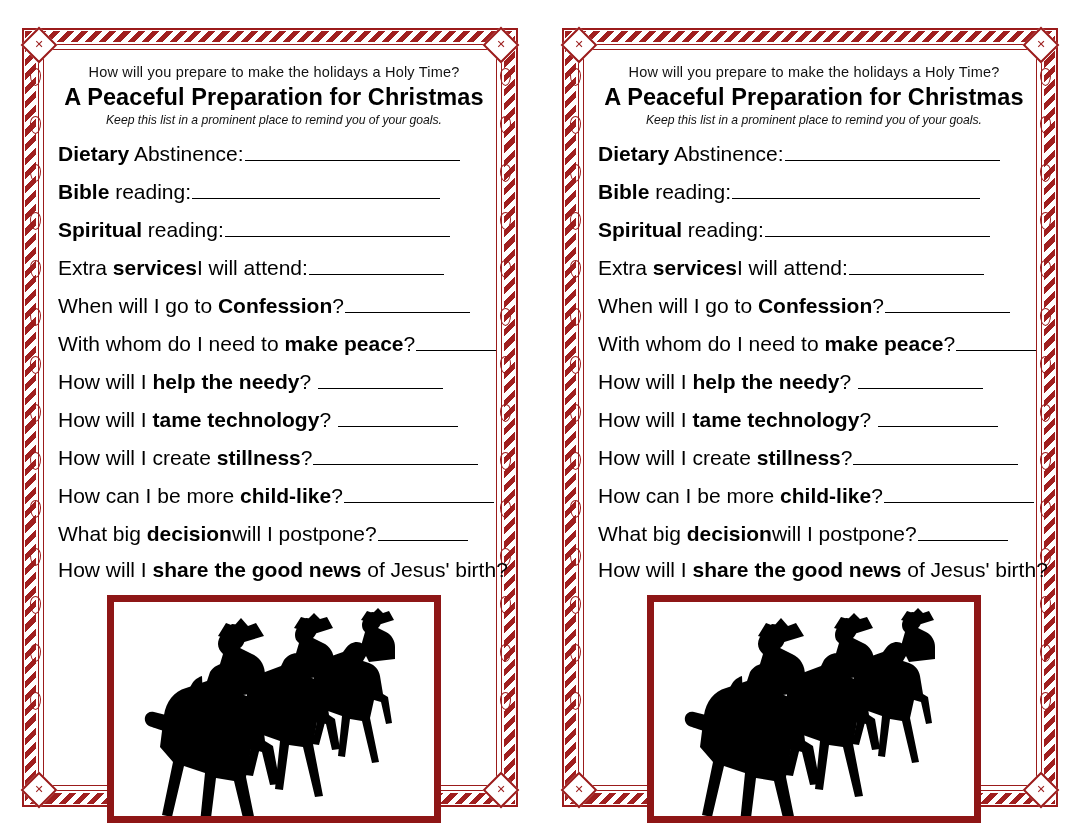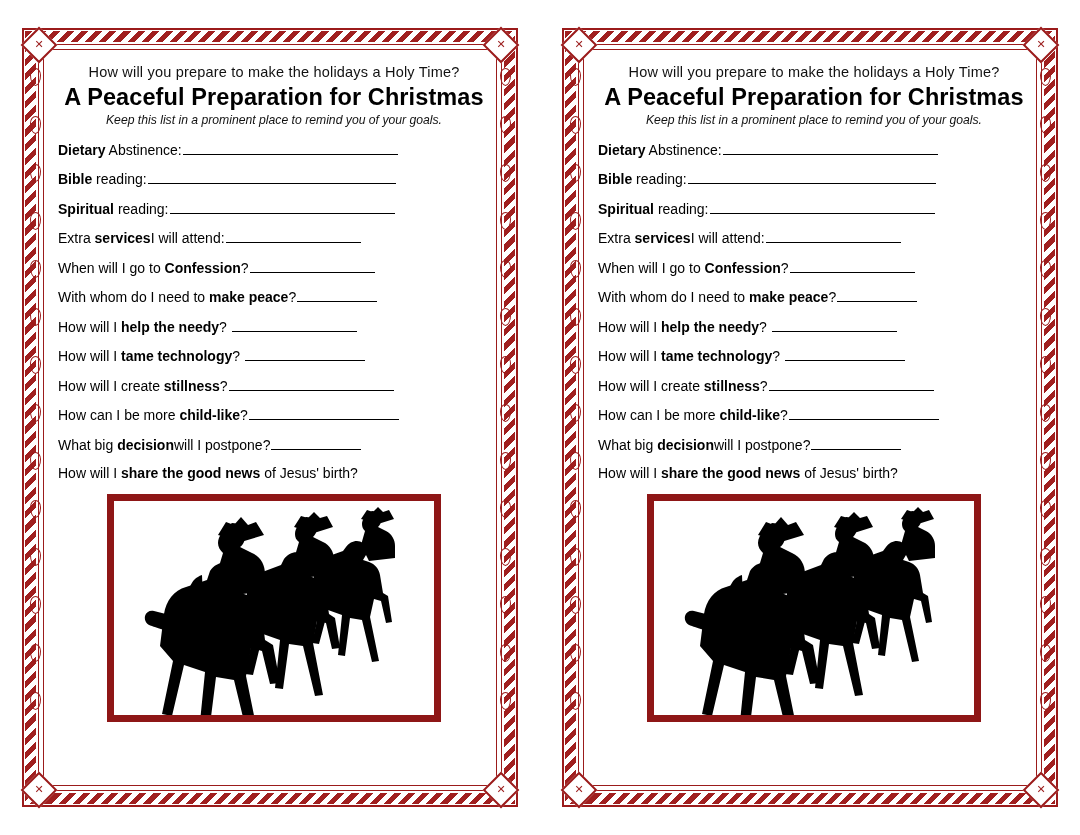--- a/index.html
+++ b/index.html
@@ -125,21 +125,21 @@
     font-style: italic;
     text-align: center;
     color: #111;
     margin: 0 0 14px 0;
   }
   .lines {
     margin: 0;
     padding: 0 0 0 2px;
   }
   .line-item {
-    font-size: 14px;
+    font-size: 21px;
     color: #000;
     margin: 0 0 12.5px 0;
     white-space: nowrap;
     line-height: 1.15;
   }
   .line-item .b { font-weight: bold; }
   .rule {
     display: inline-block;
     border-bottom: 1.3px solid #000;
     vertical-align: baseline;

